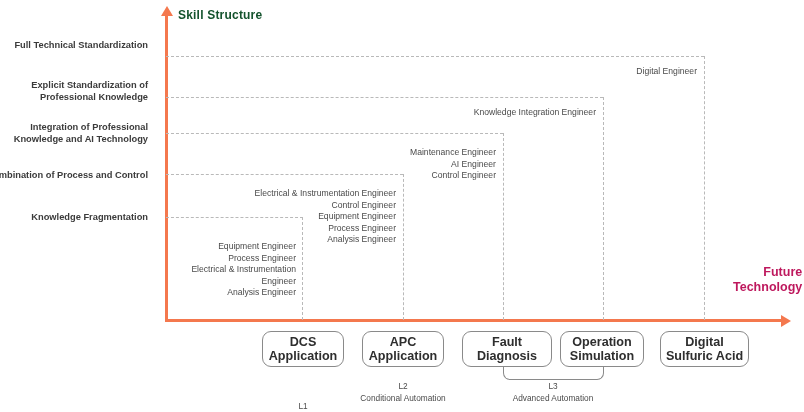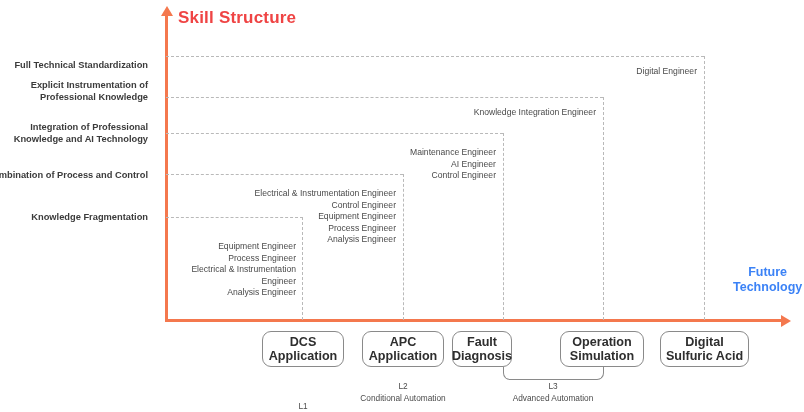--- a/index.html
+++ b/index.html
@@ -12,22 +12,22 @@
 
   
   .axis-v{position:absolute;left:165px;top:14px;width:2.5px;height:308px;background:#F4784E;}
   .axis-h{position:absolute;left:166px;top:319px;height:2.5px;width:618px;background:#F4784E;}
   .arrow-up{position:absolute;left:160.5px;top:6px;width:0;height:0;
     border-left:6px solid transparent;border-right:6px solid transparent;border-bottom:10px solid #F4784E;}
   .arrow-right{position:absolute;left:781px;top:315px;width:0;height:0;
     border-top:6px solid transparent;border-bottom:6px solid transparent;border-left:10px solid #F4784E;}
 
   
-  .skill-title{position:absolute;left:178px;top:8px;font-size:17px;font-weight:bold;color:#ef4444;letter-spacing:.2px;}
-  .future-title{position:absolute;left:733px;top:265px;font-size:12.5px;font-weight:bold;color:#3b82f6;line-height:15px;text-align:center;}
+  .skill-title{position:absolute;left:178px;top:8px;font-size:12px;font-weight:bold;color:#14532d;letter-spacing:.2px;}
+  .future-title{position:absolute;left:733px;top:265px;font-size:12.5px;font-weight:bold;color:#be185d;line-height:15px;text-align:right;}
 
   
   .hline{position:absolute;height:0;border-top:1.5px dashed #b9b9b9;}
   .vline{position:absolute;width:0;border-left:1.5px dashed #b9b9b9;}
 
   
   .tier-label{position:absolute;right:656px;width:auto;text-align:right;
     font-size:9.3px;font-weight:bold;color:#3b3b3b;line-height:11.5px;white-space:nowrap;}
 
   
@@ -68,25 +68,25 @@
   <div class="hline" style="left:166px;top:133px;width:337px;"></div>
   <div class="hline" style="left:166px;top:174px;width:237px;"></div>
   <div class="hline" style="left:166px;top:217px;width:137px;"></div>
 
   <div class="vline" style="left:302px;top:217px;height:103px;"></div>
   <div class="vline" style="left:403px;top:174px;height:146px;"></div>
   <div class="vline" style="left:503px;top:133px;height:187px;"></div>
   <div class="vline" style="left:603px;top:97px;height:223px;"></div>
   <div class="vline" style="left:704px;top:56px;height:264px;"></div>
 
-  <div class="tier-label" style="top:60px;margin-left:24px;">
+  <div class="tier-label" style="top:40px;margin-left:24px;">
     <span>Full Technical Standardization</span>
   </div>
   <div class="tier-label" style="top:80px;">
-    <span>Explicit Instrumentation of</span><br>
+    <span>Explicit Standardization of</span><br>
     <span>Professional Knowledge</span>
   </div>
   <div class="tier-label" style="top:122px;">
     <span>Integration of Professional</span><br>
     <span>Knowledge and AI Technology</span>
   </div>
   <div class="tier-label" style="top:170px;">
     <span>Combination of Process and Control</span>
   </div>
   <div class="tier-label" style="top:212px;padding-left:28px;">
@@ -128,21 +128,21 @@
       <span>DCS</span><br>
       <span>Application</span>
     </div>
   </div>
   <div class="box" style="left:362px;width:82px;">
     <div>
       <span>APC</span><br>
       <span>Application</span>
     </div>
   </div>
-  <div class="box" style="left:452px;width:60px;">
+  <div class="box" style="left:462px;width:90px;">
     <div>
       <span>Fault</span><br>
       <span>Diagnosis</span>
     </div>
   </div>
   <div class="box" style="left:560px;width:84px;">
     <div>
       <span>Operation</span><br>
       <span>Simulation</span>
     </div>

